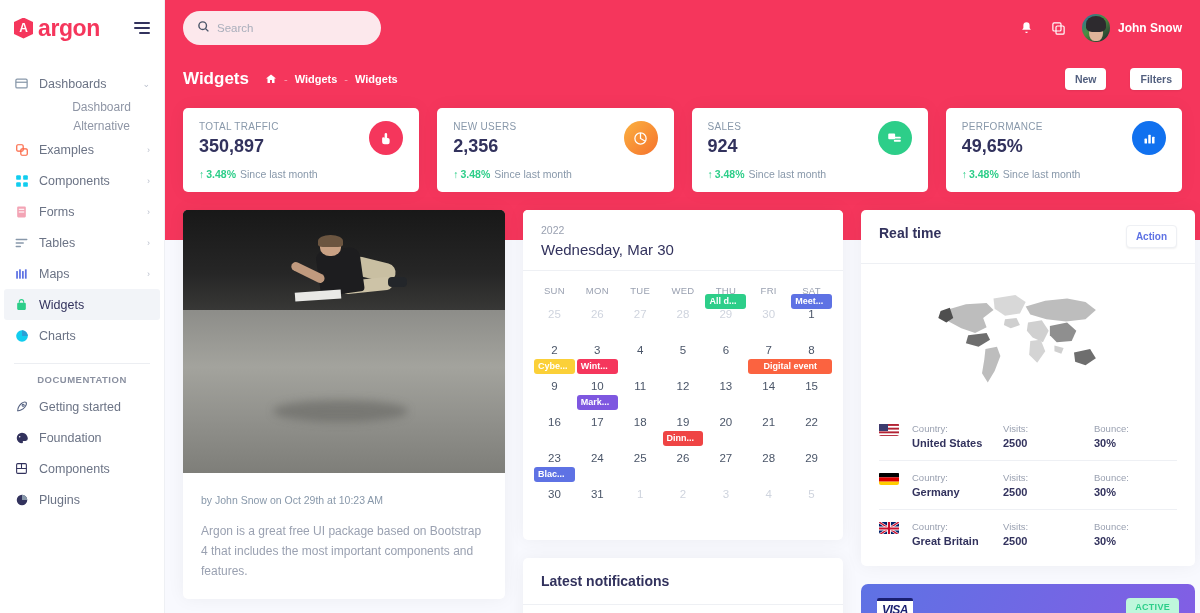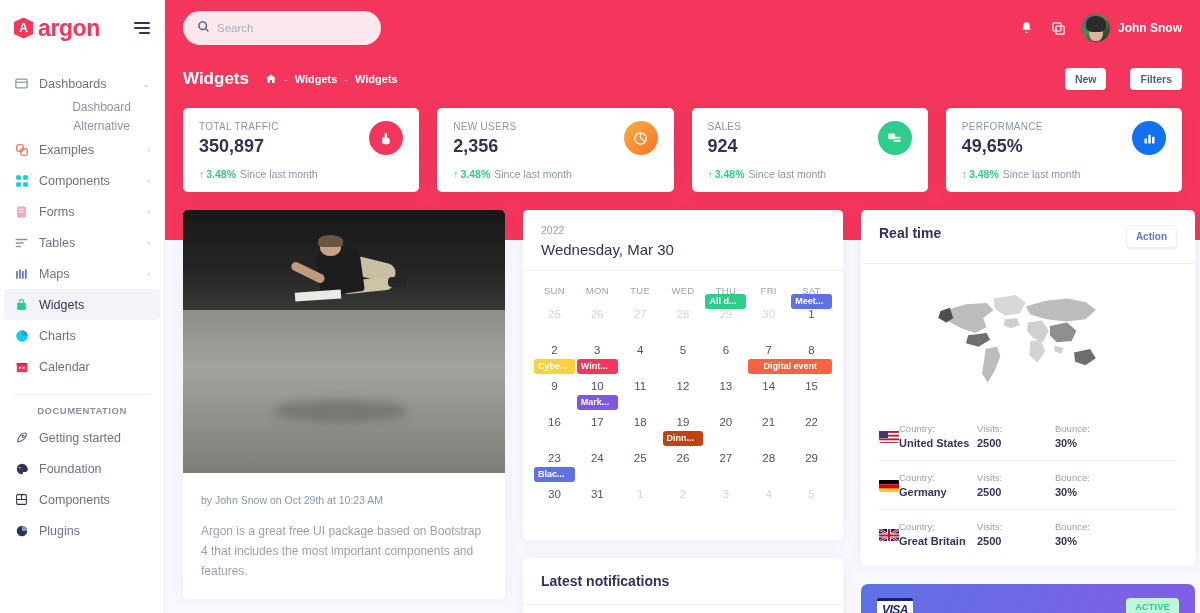--- a/index.html
+++ b/index.html
@@ -171,21 +171,21 @@
   
   .rt-head { display: flex; padding: 15px 18px; border-bottom: 1px solid #eef0f4; }
   .rt-title { font-size: 14px; font-weight: bold; color: #32325d; }
   .rt-action {
     margin-left: auto; background: #fff; border: 1px solid #eef0f4; border-radius: 4px;
     color: #5e72e4; font-size: 10px; font-weight: bold; padding: 5px 9px; cursor: pointer;
     box-shadow: 0 1px 2px rgba(0,0,0,.06); font-family:"Liberation Sans", sans-serif;
   }
   .rt-map { height: 148px; display: flex; align-items: center; justify-content: center; padding: 6px 0 0;}
   .rt-list { padding: 0 18px 8px; }
-  .rt-item { display: flex; align-items: center; padding: 11px 0; }
+  .rt-item { display: flex; gap: 13px; padding: 11px 0; }
   .rt-item + .rt-item { border-top: 1px solid #eef0f4; }
   .flag { width: 20px; height: 13px; flex: 0 0 20px; border-radius: 2px; overflow: hidden; position: relative; }
   .rt-col { min-width: 78px; }
   .rt-k { font-size: 9.5px; color: #9aa1b1; }
   .rt-v { font-size: 11px; color: #32325d; font-weight: bold; margin-top: 3px; }
 
   
   .cc {
     background: linear-gradient(115deg,#5e72e4 0%, #825ee4 100%);
     border-radius: 7px; padding: 14px 16px; height: 38px; overflow: hidden;
@@ -308,31 +308,20 @@
       <div class="sb-item">
         <span class="sb-icn">
           <svg width="14" height="14" viewBox="0 0 24 24">
               <circle cx="12" cy="12" r="10" fill="#11cdef"></circle>
               <path d="M12 12L12 2A10 10 0 0122 12z" fill="#2a9fd6"></path>
             </svg>
         </span>
         <span>Charts</span>
       </div>
 
-      <div class="sb-item">
-        <span class="sb-icn">
-          <svg width="14" height="14" viewBox="0 0 24 24" fill="#f5365c">
-              <rect x="3" y="5" width="18" height="16" rx="2"></rect>
-              <rect x="3" y="5" width="18" height="4" fill="#c62a49"></rect>
-              <rect x="7" y="12" width="3" height="3" fill="#fff"></rect>
-              <rect x="13" y="12" width="3" height="3" fill="#fff"></rect>
-            </svg>
-        </span>
-        <span>Calendar</span>
-      </div>
 
       <div class="sb-divider"></div>
       <div class="sb-heading">DOCUMENTATION</div>
 
       <div class="sb-item">
         <span class="sb-icn">
           <svg width="14" height="14" viewBox="0 0 24 24" fill="none" stroke="#525f7f" stroke-width="1.8">
               <path d="M5 19c-1-3 1-9 6-13 3-2.4 7-2.6 8-2 .6 1 .4 5-2 8-4 5-10 7-13 6z"></path>
               <circle cx="14" cy="9" r="1.8"></circle>
             </svg>
@@ -640,21 +629,21 @@
                       <div class="cal-num">16</div>
                     </div>
                     <div class="cal-cell">
                       <div class="cal-num">17</div>
                     </div>
                     <div class="cal-cell">
                       <div class="cal-num">18</div>
                     </div>
                     <div class="cal-cell">
                       <div class="cal-num">19</div>
-                      <div class="cal-ev" style="background: #c2410c;">Dinn...</div>
+                      <div class="cal-ev" style="background: #ef4444;">Dinn...</div>
                     </div>
                     <div class="cal-cell">
                       <div class="cal-num">20</div>
                     </div>
                     <div class="cal-cell">
                       <div class="cal-num">21</div>
                     </div>
                     <div class="cal-cell">
                       <div class="cal-num">22</div>
                     </div>

